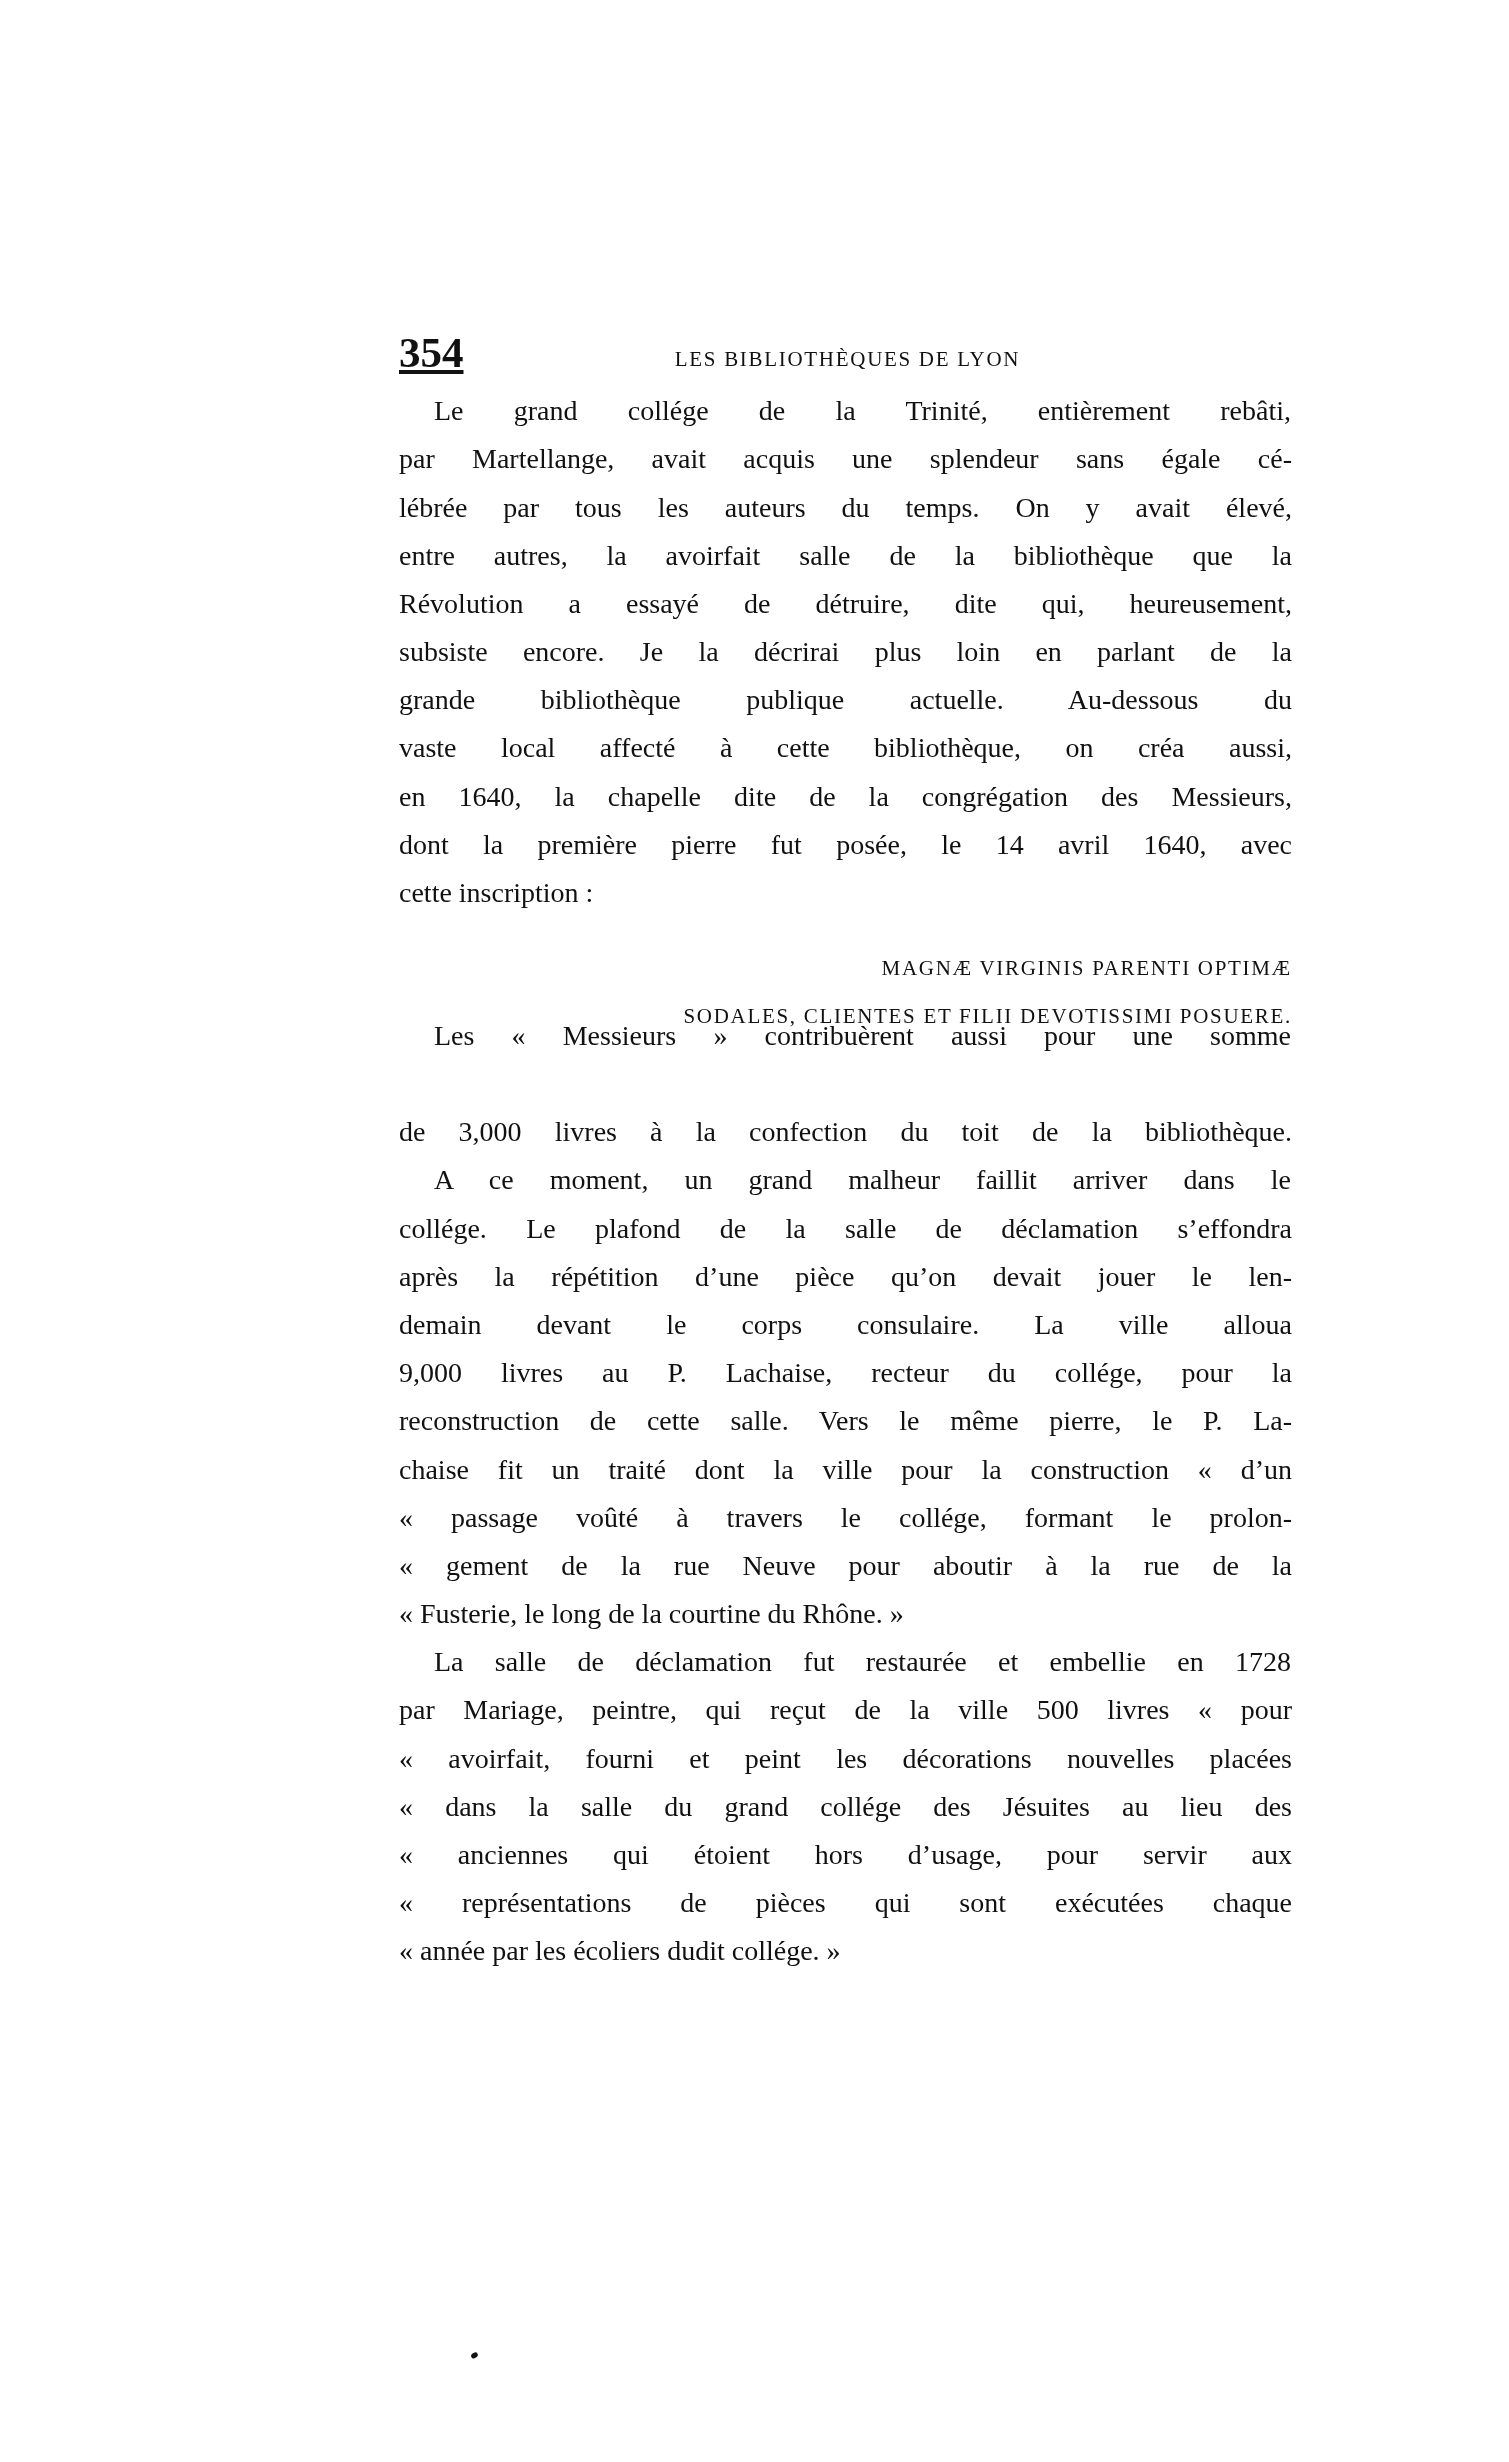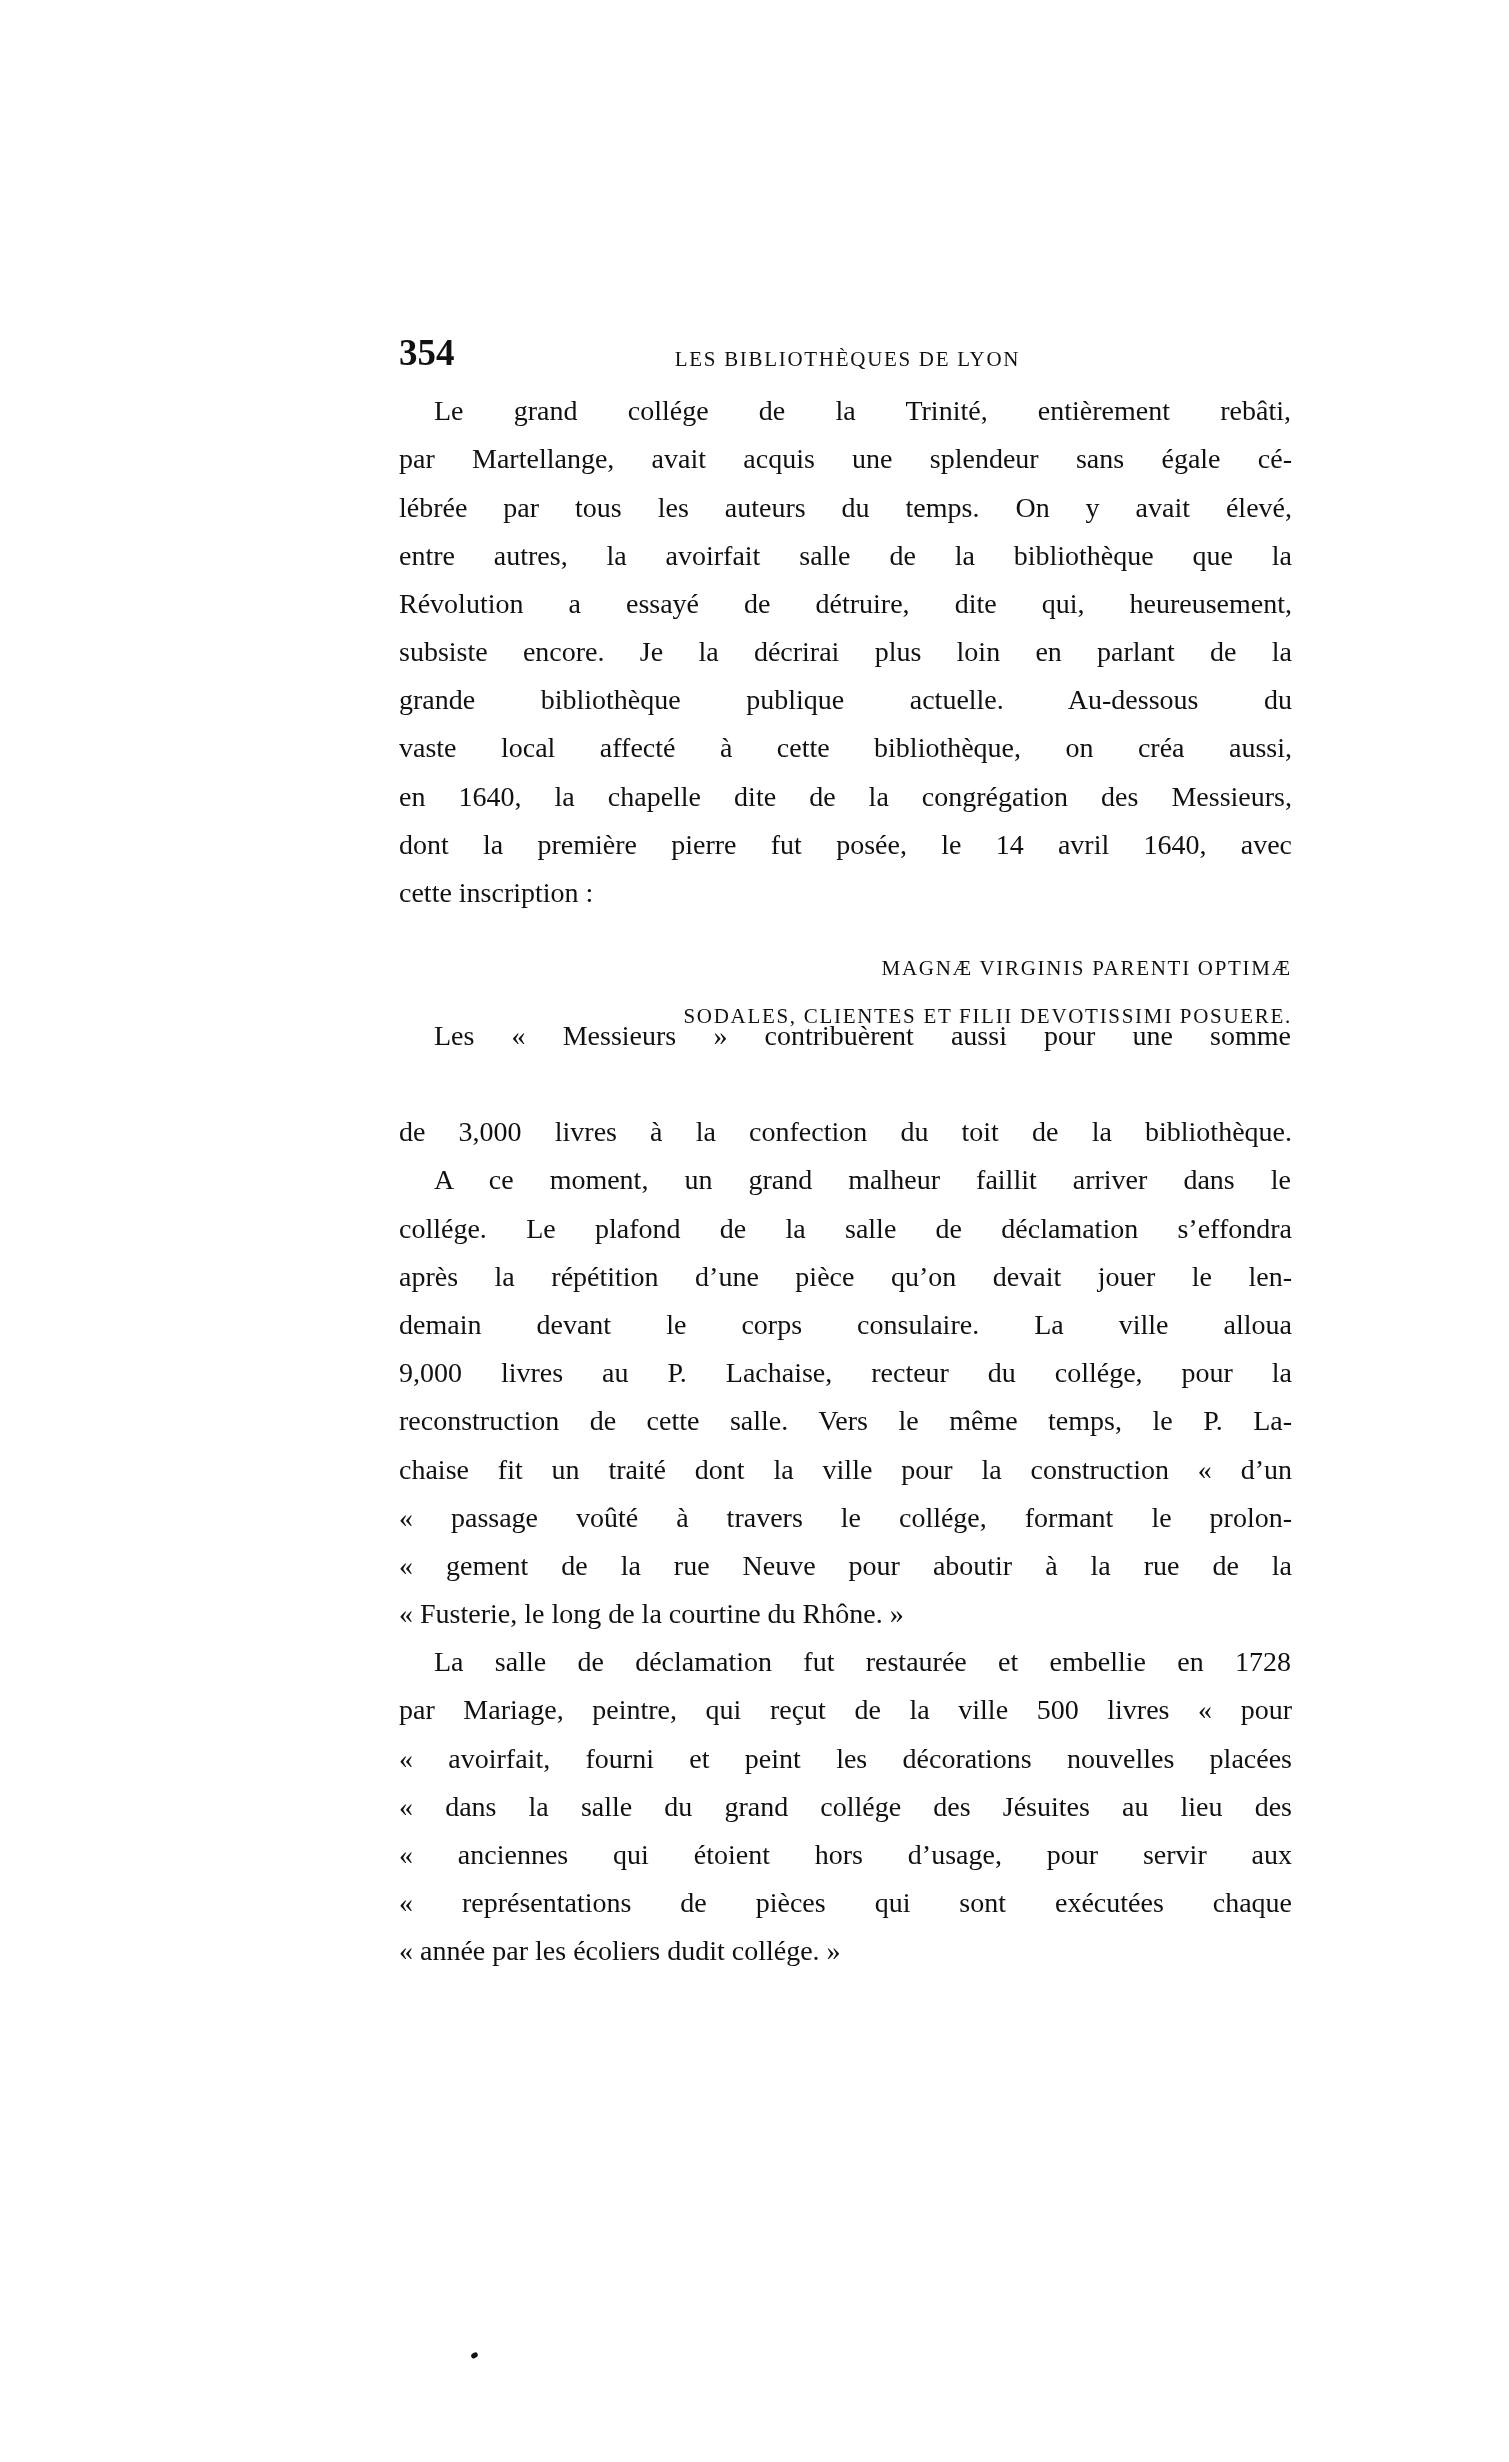--- a/index.html
+++ b/index.html
@@ -1,18 +1,18 @@
 <!DOCTYPE html>
 <html style="font-size:13.3px"><head>
 <meta charset="utf-8">
 <style>
   html, body { margin: 0; padding: 0; background: #ffffff; }
   body { width: 1509px; height: 2462px; position: relative; overflow: hidden; }
   .page { position: absolute; left: 0; top: 0; width: 1509px; height: 2462px; background: #ffffff; color: #111111; font-family: "Liberation Serif", "DejaVu Serif", serif; }
-  .folio { position: absolute; left: 399px; top: 334px; font-size: 37px; line-height: 37px; font-weight: bold; letter-spacing: 0; }
+  .folio { position: absolute; left: 399px; top: 334px; font-size: 43px; line-height: 37px; font-weight: bold; letter-spacing: 0; text-decoration: underline; }
   .running-title { position: absolute; left: 648px; top: 346px; width: 399px; font-size: 21px; line-height: 26.6px; font-weight: normal; letter-spacing: 1.7px; text-align: center; white-space: nowrap; }
   .line { position: absolute; left: 399px; width: 893px; height: 48px; font-size: 28px; line-height: 48px; white-space: nowrap; text-align: justify; text-align-last: justify; }
   .line.indent { left: 434px; width: 857px; }
   .line.last { text-align-last: left; }
   .inscription { position: absolute; font-size: 21px; line-height: 33px; letter-spacing: 1.7px; white-space: nowrap; text-align: right; left: 399px; width: 893px; }
   .speck { position: absolute; left: 471px; top: 2353px; width: 6.6px; height: 5px; background: #111; border-radius: 50% 40% 50% 40%; transform: rotate(-30deg); }
 </style>
 </head>
 <body>
 
@@ -44,21 +44,21 @@
     <div class="line indent" style="top:1012px">Les « Messieurs » contribuèrent aussi pour une somme</div>
     <div class="line" style="top:1108px">de 3,000 livres à la confection du toit de la bibliothèque.</div>
   </div>
 
   <div>
     <div class="line indent" style="top:1156px">A ce moment, un grand malheur faillit arriver dans le</div>
     <div class="line" style="top:1205px">collége. Le plafond de la salle de déclamation s’effondra</div>
     <div class="line" style="top:1253px">après la répétition d’une pièce qu’on devait jouer le len-</div>
     <div class="line" style="top:1301px">demain devant le corps consulaire. La ville alloua</div>
     <div class="line" style="top:1349px">9,000 livres au P. Lachaise, recteur du collége, pour la</div>
-    <div class="line" style="top:1397px">reconstruction de cette salle. Vers le même temps, le P. La-</div>
+    <div class="line" style="top:1397px">reconstruction de cette salle. Vers le même pierre, le P. La-</div>
     <div class="line" style="top:1446px">chaise fit un traité dont la ville pour la construction « d’un</div>
     <div class="line" style="top:1494px">« passage voûté à travers le collége, formant le prolon-</div>
     <div class="line" style="top:1542px">« gement de la rue Neuve pour aboutir à la rue de la</div>
     <div class="line last" style="top:1590px">« Fusterie, le long de la courtine du Rhône. »</div>
   </div>
 
   <div>
     <div class="line indent" style="top:1638px">La salle de déclamation fut restaurée et embellie en 1728</div>
     <div class="line" style="top:1686px">par Mariage, peintre, qui reçut de la ville 500 livres « pour</div>
     <div class="line" style="top:1735px">« avoirfait, fourni et peint les décorations nouvelles placées</div>

